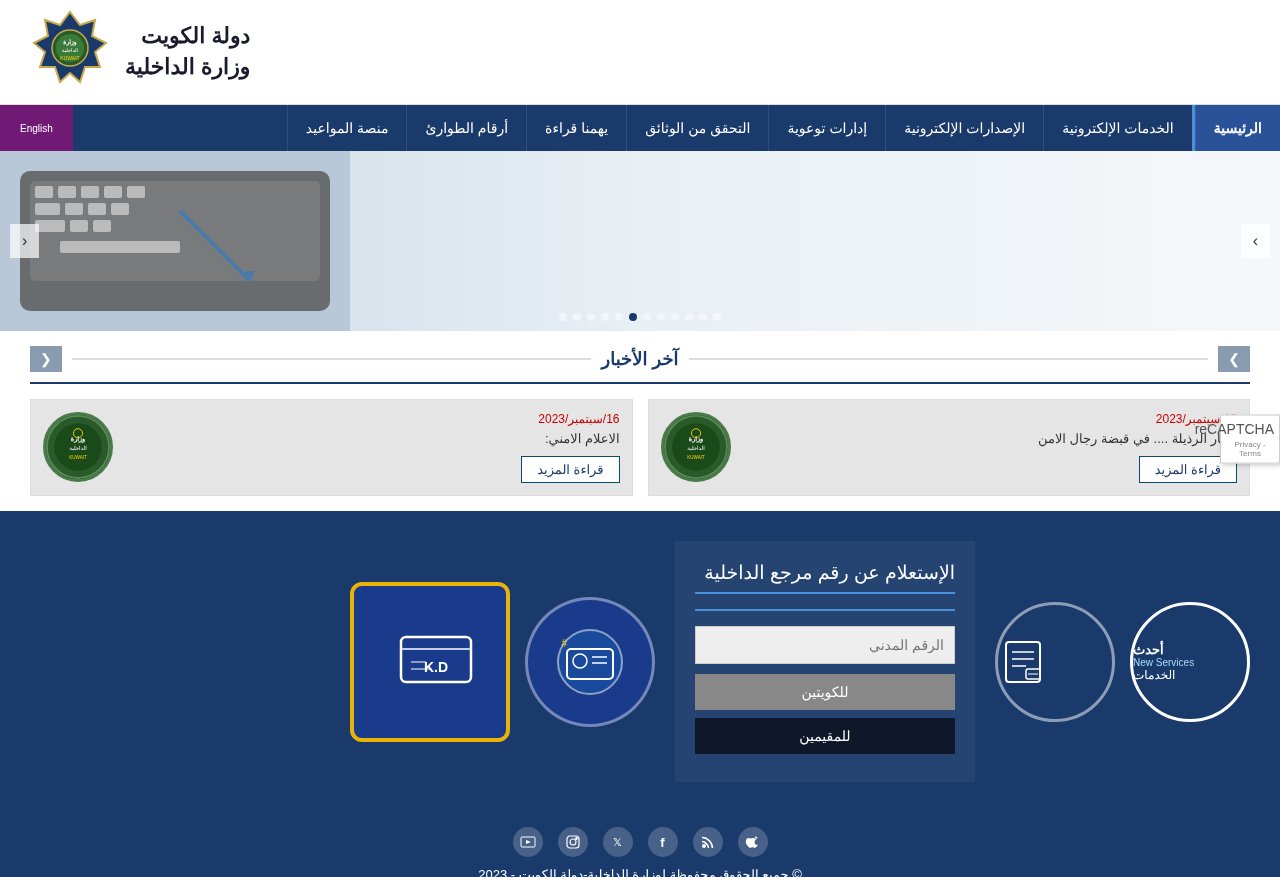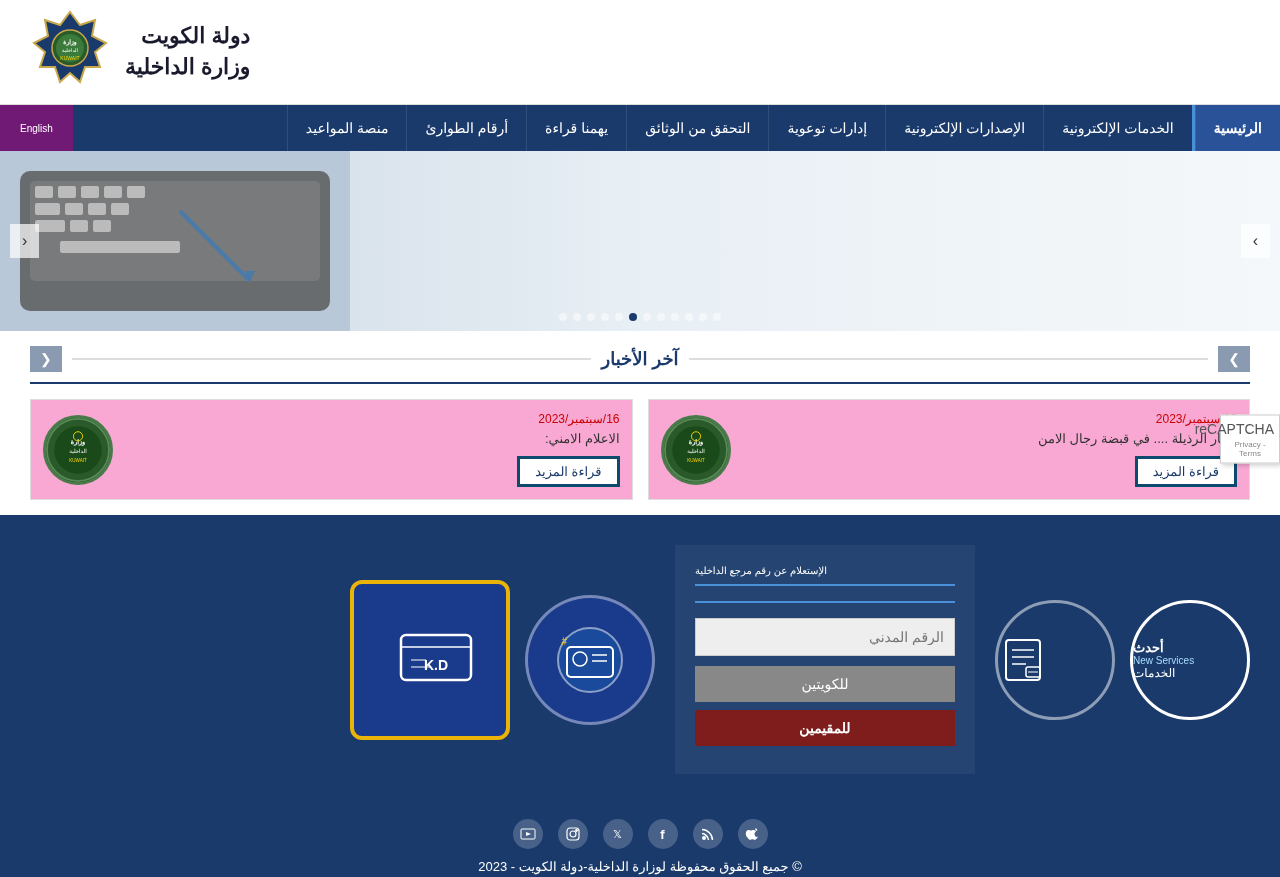--- a/index.html
+++ b/index.html
@@ -132,40 +132,40 @@
     }
     .news-cards {
       display: grid;
       grid-template-columns: 1fr 1fr;
       gap: 15px;
     }
     .news-card {
       border: 1px solid #ddd;
       padding: 12px;
       display: flex;
-      align-items: center;
+      align-items: flex-start;
       gap: 0;
-      background: #f9a8d4;
+      background: #e5e5e5;
     }
     .news-card-content {
       flex: 1;
       text-align: right;
     }
     .news-date {
       color: #c00;
       font-size: 12px;
       margin-bottom: 5px;
     }
     .news-text {
       font-size: 13px;
       color: #333;
       margin-bottom: 10px;
     }
     .news-more-btn {
-      border: 3px solid #0c4a6e;
+      border: 1px solid #0c4a6e;
       background: white;
       color: #1a3a6b;
       padding: 5px 15px;
       cursor: pointer;
       font-size: 13px;
     }
     .news-logo {
       width: 70px;
       height: 70px;
       flex-shrink: 0;
@@ -220,22 +220,22 @@
 
     
     .inquiry-box {
       flex: 1;
       background: rgba(255,255,255,0.05);
       padding: 20px;
       max-width: 300px;
     }
     .inquiry-title {
       color: white;
-      font-size: 10px;
-      text-align: left;
+      font-size: 19px;
+      text-align: right;
       margin-bottom: 15px;
       border-bottom: 2px solid #4a90d9;
       padding-bottom: 8px;
     }
     .inquiry-input {
       width: 100%;
       padding: 10px;
       margin-bottom: 10px;
       border: 1px solid #ccc;
       background: #eee;
@@ -246,21 +246,21 @@
     .inquiry-btn {
       width: 100%;
       padding: 10px;
       margin-bottom: 8px;
       cursor: pointer;
       font-size: 14px;
       border: none;
       color: white;
     }
     .inquiry-btn.kuwaiti { background: #888; }
-    .inquiry-btn.resident { background: #7f1d1d; font-weight: bold; }
+    .inquiry-btn.resident { background: #0f172a; }
 
     
     .service-cards-right {
       display: flex;
       gap: 15px;
       align-items: center;
     }
     .service-card-circle {
       width: 130px;
       height: 130px;

